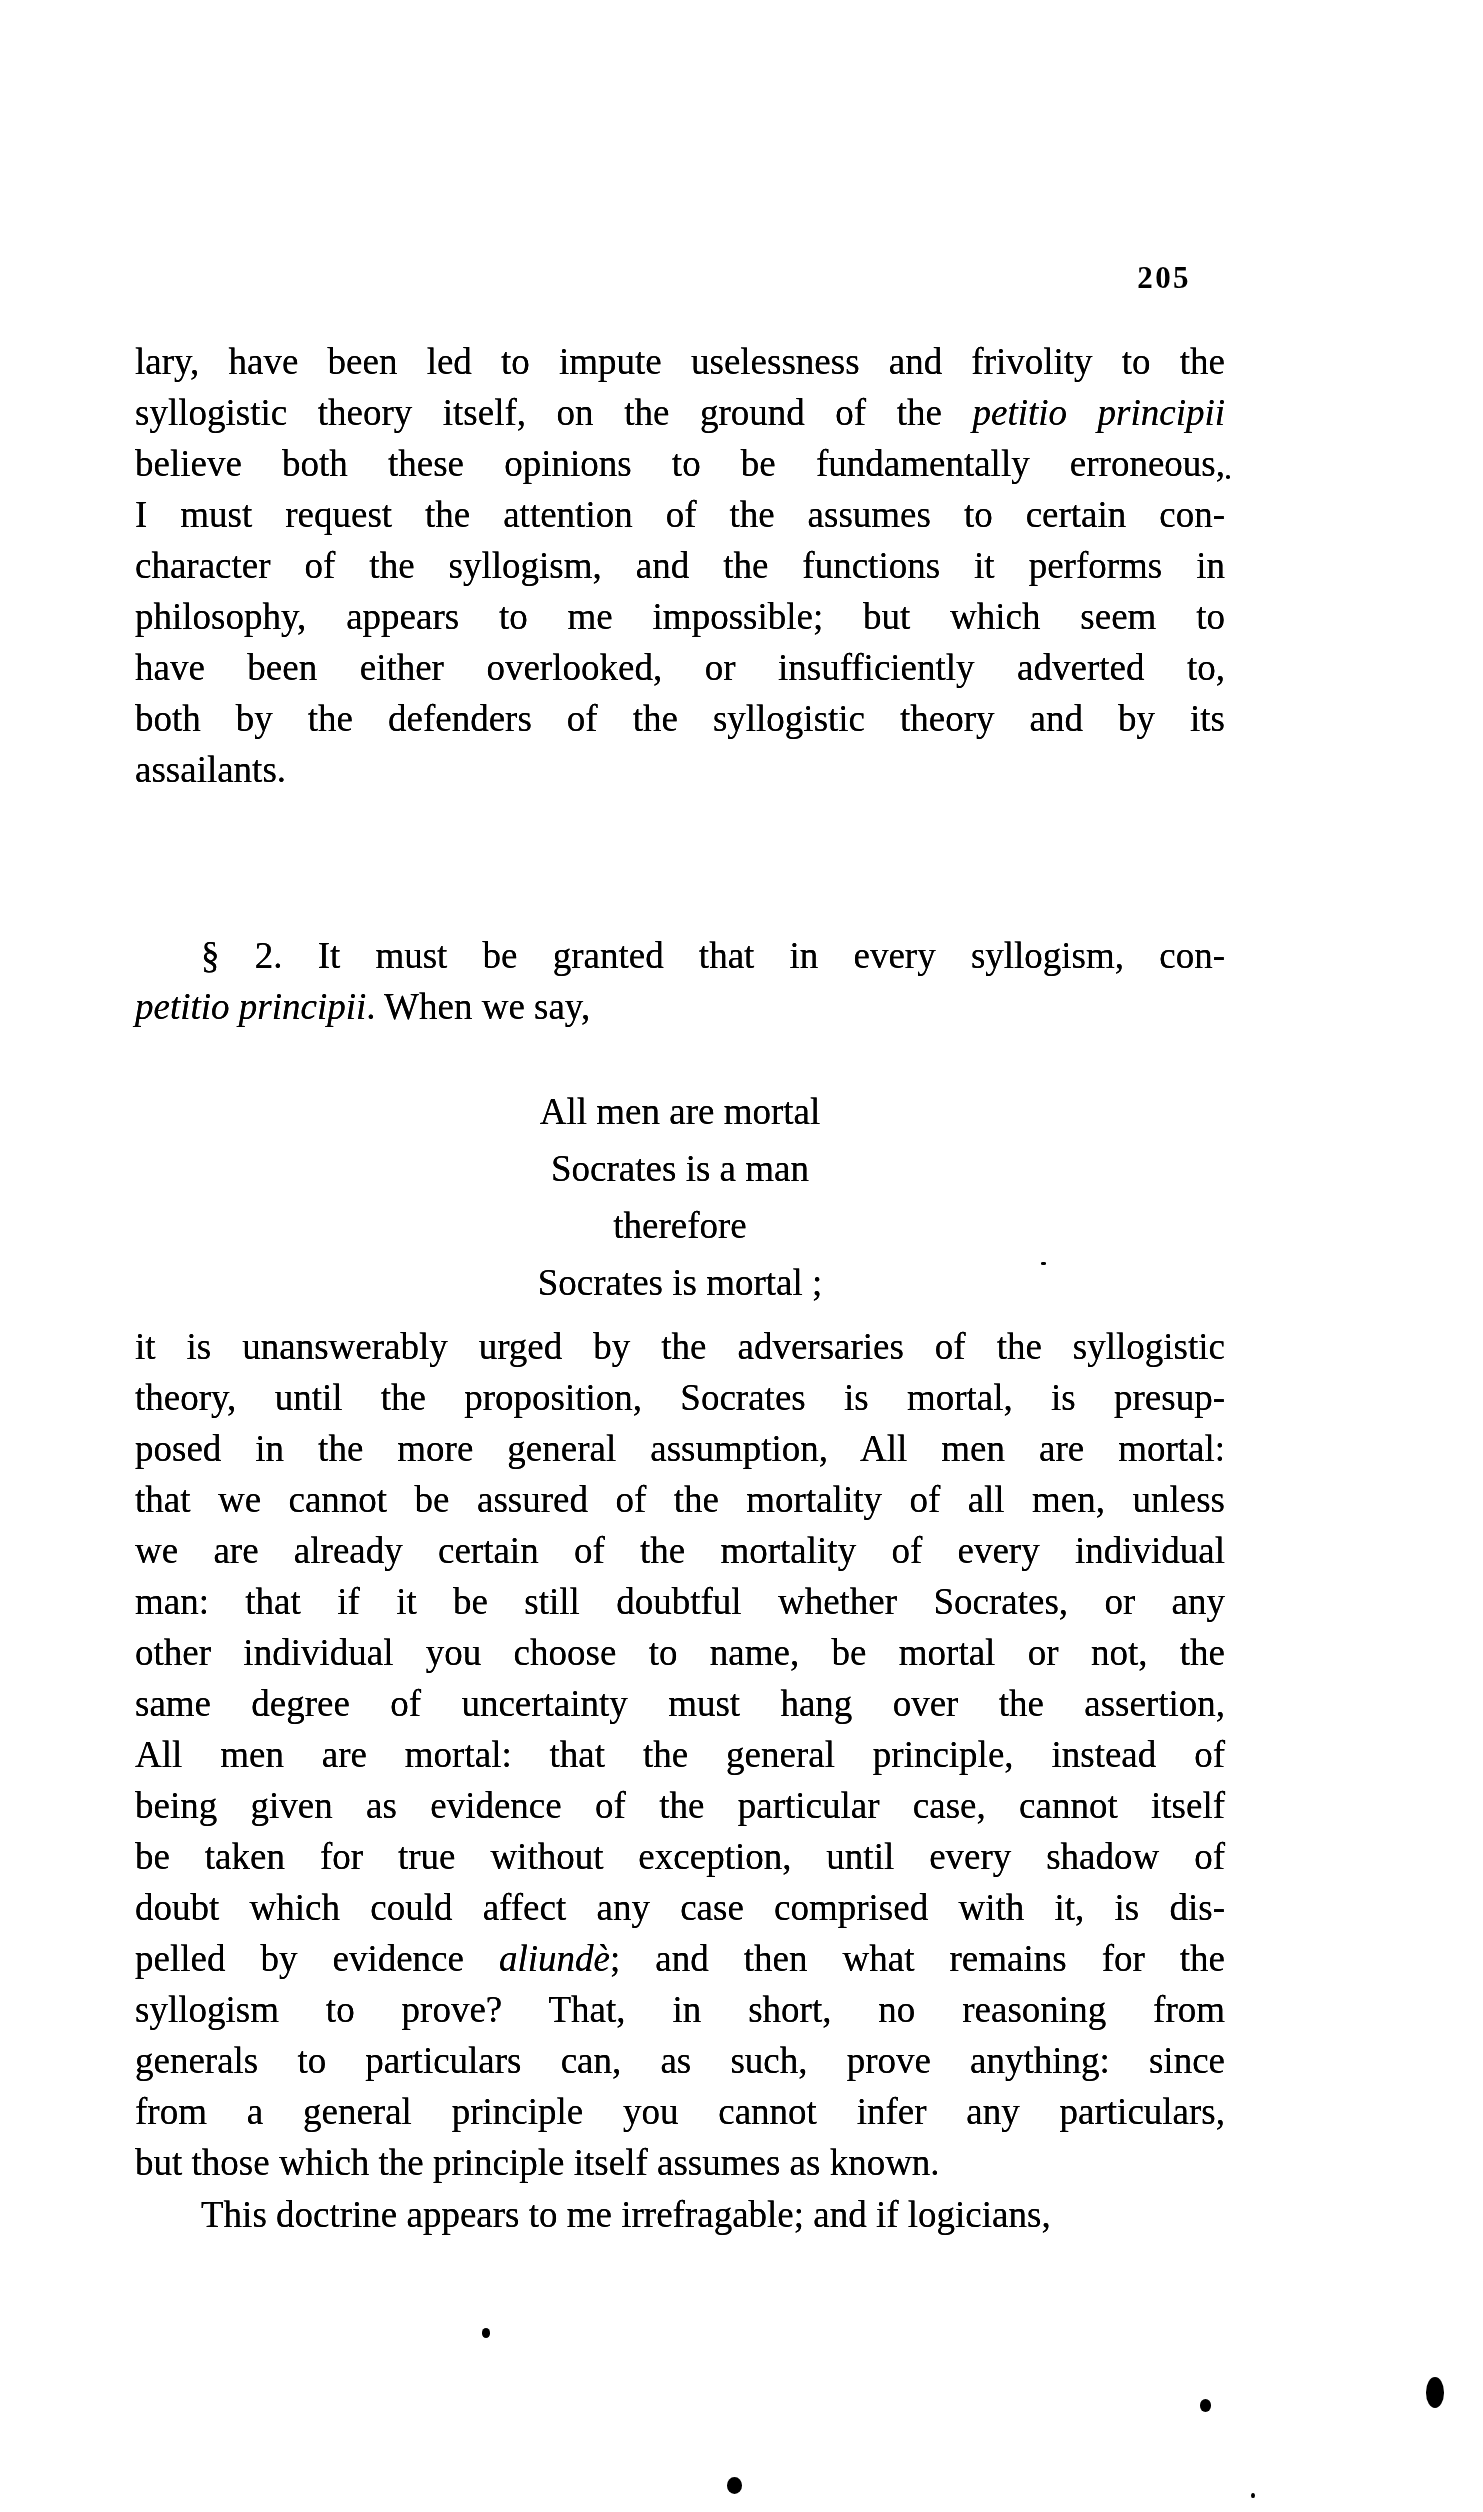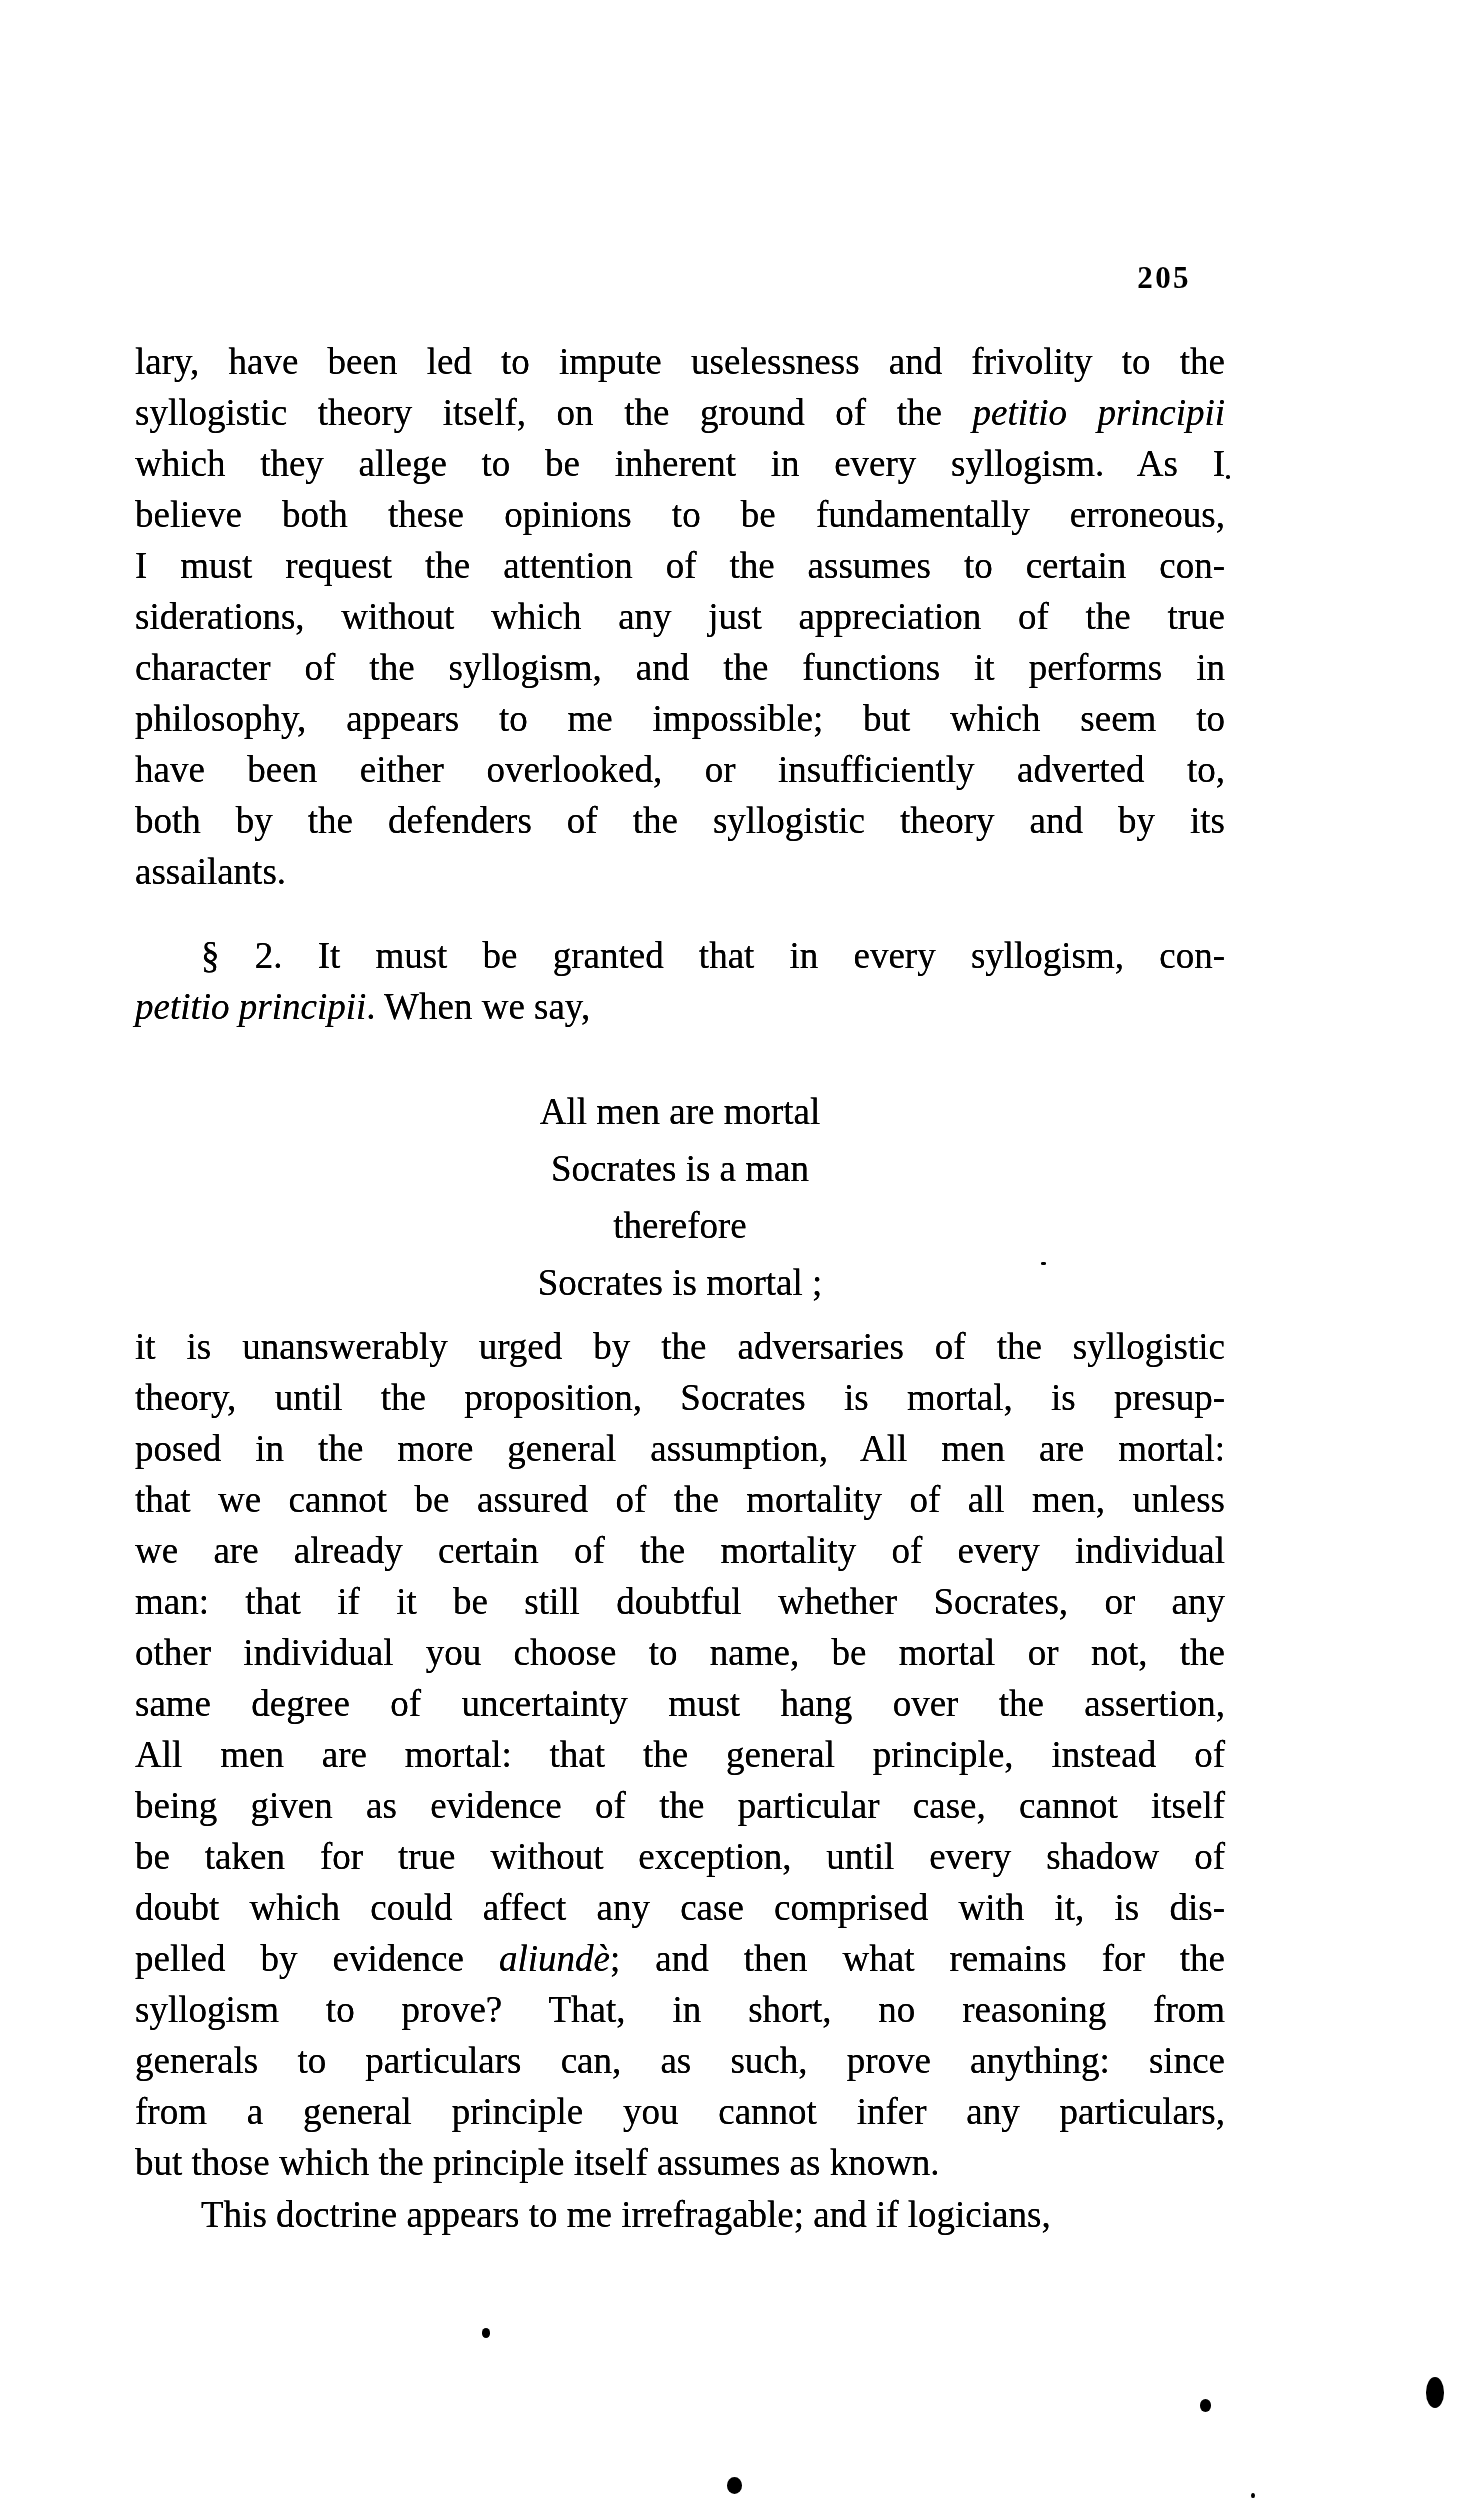--- a/index.html
+++ b/index.html
@@ -49,24 +49,22 @@
 <div class="page">
 
   <div class="header">
     <span class="pagenum">205</span>
   </div>
 
   <div id="paragraphs">
       <div class="para p1">
         <div class="line">lary, have been led to impute uselessness and frivolity to the</div>
         <div class="line">syllogistic theory itself, on the ground of the <i>petitio principii</i></div>
-        <div class="line">which they allege to be inherent in every syllogism.  As I</div>
         <div class="line">believe both these opinions to be fundamentally erroneous,</div>
         <div class="line">I must request the attention of the assumes to certain con-</div>
-        <div class="line">siderations, without which any just appreciation of the true</div>
         <div class="line">character of the syllogism, and the functions it performs in</div>
         <div class="line">philosophy, appears to me impossible; but which seem to</div>
         <div class="line">have been either overlooked, or insufficiently adverted to,</div>
         <div class="line">both by the defenders of the syllogistic theory and by its</div>
         <div class="line last-left">assailants.</div>
       </div>
       <div class="para p2">
         <div class="line indent">§ 2.  It must be granted that in every syllogism, con-</div>
         <div class="line last-left"><i>petitio principii</i>.  When we say,</div>
       </div>

